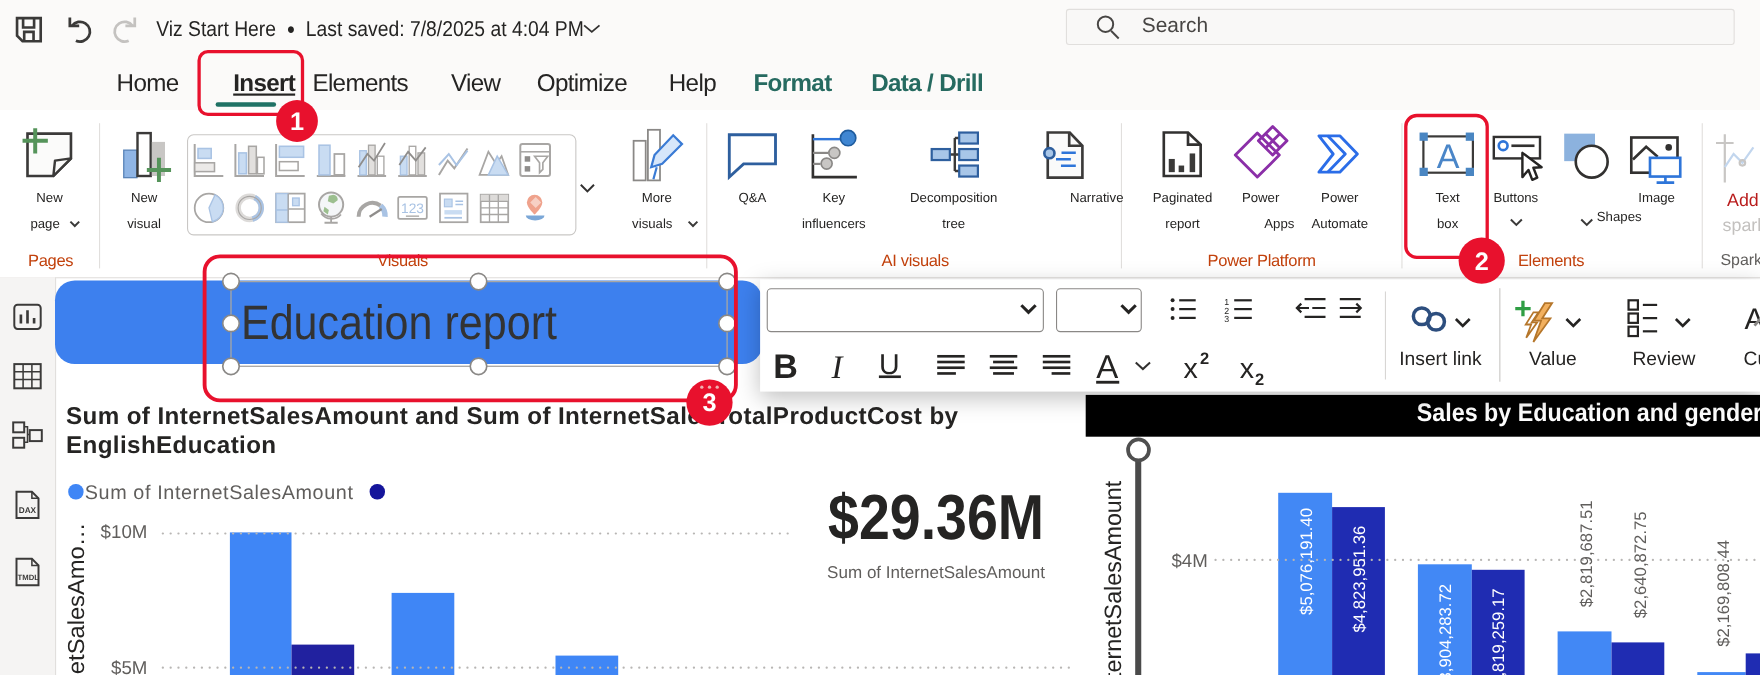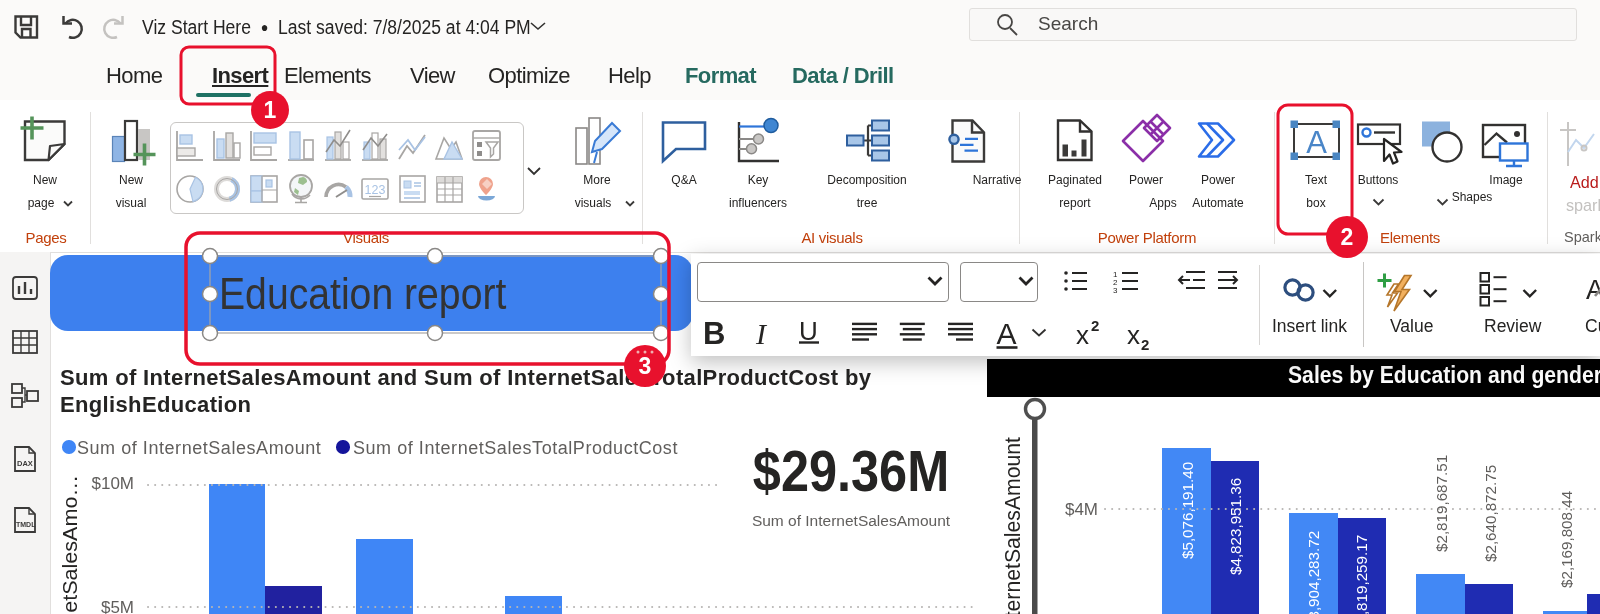--- a/index.html
+++ b/index.html
@@ -80,21 +80,20 @@
 <div class="abs" style="left:0;top:252px;width:50px;height:362px;background:#f5f4f3;border-right:1px solid #e1dfdd;"></div>
 
 <div class="abs" style="left:50px;top:255px;width:643px;height:76px;background:#3d80ee;border-radius:18px;z-index:5;"></div>
 <div class="abs" style="left:219px;top:269px;font-size:44px;color:#333333;z-index:6;transform:scaleX(0.89);transform-origin:0 0;white-space:nowrap;">Education report</div>
 
 <div class="abs" style="left:60px;top:364px;width:960px;font-size:22px;font-weight:bold;color:#252423;line-height:27px;letter-spacing:0.35px;z-index:4;">Sum of InternetSalesAmount and Sum of InternetSalesTotalProductCost by<br>EnglishEducation</div>
 
 <div class="abs" style="left:62px;top:440px;width:13.5px;height:13.5px;border-radius:50%;background:#3f86f6;z-index:4;"></div>
 <div class="abs" style="left:77px;top:438px;font-size:18px;letter-spacing:0.55px;color:#605e5c;z-index:4;white-space:nowrap;">Sum of InternetSalesAmount</div>
 <div class="abs" style="left:336px;top:440px;width:13.5px;height:13.5px;border-radius:50%;background:#15159b;z-index:4;"></div>
-<div class="abs" style="left:353px;top:438px;font-size:18px;letter-spacing:0.55px;color:#605e5c;z-index:4;white-space:nowrap;">Sum of InternetSalesTotalProductCost</div>
 
 <div class="abs" style="left:54px;top:474px;width:80px;text-align:right;font-size:17px;color:#605e5c;z-index:4;">$10M</div>
 <div class="abs" style="left:54px;top:598px;width:80px;text-align:right;font-size:17px;color:#605e5c;z-index:4;">$5M</div>
 
 <div class="abs" style="left:209px;top:484px;width:56px;height:130px;background:#3f86f6;z-index:4;"></div>
 <div class="abs" style="left:265px;top:586px;width:57px;height:28px;background:#21219f;z-index:4;"></div>
 <div class="abs" style="left:356px;top:539px;width:57px;height:75px;background:#3f86f6;z-index:4;"></div>
 <div class="abs" style="left:505px;top:596px;width:57px;height:18px;background:#3f86f6;z-index:4;"></div>
 
 <div class="abs" style="left:651px;top:437px;width:400px;text-align:center;font-size:58px;font-weight:bold;color:#252423;z-index:4;transform:scaleX(0.87);transform-origin:50% 0;">$29.36M</div>

